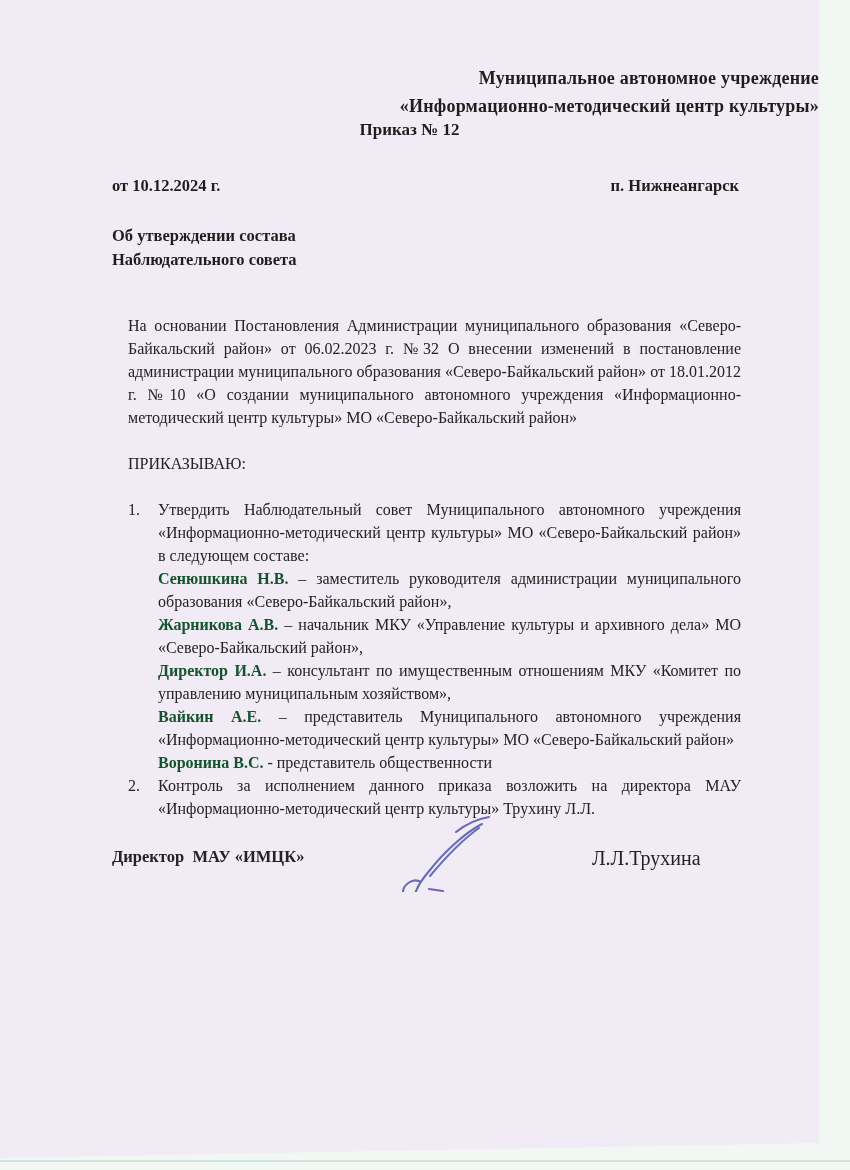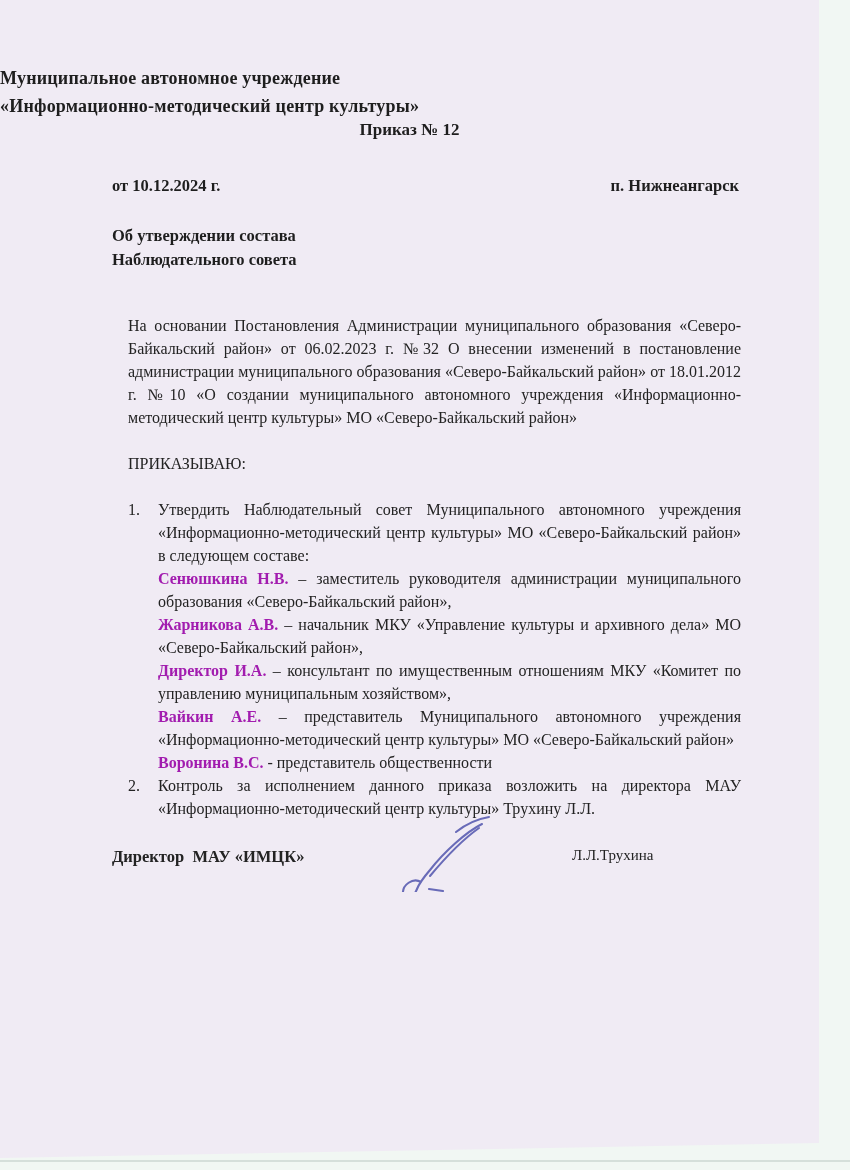--- a/index.html
+++ b/index.html
@@ -34,21 +34,21 @@
     left: 0;
     top: 1160px;
     width: 850px;
     height: 1.5px;
     background: #c6d2cc;
     opacity: 0.65;
   }
   
   .doc-header {
     margin: 64px 0 0 0;
-    text-align: left;
+    text-align: right;
     font-weight: bold;
     font-size: 18px;
     line-height: 28px;
     letter-spacing: 0.2px;
     color: #1e1e1e;
   }
   .order-no {
     text-align: center;
     font-weight: bold;
     font-size: 17px;
@@ -92,36 +92,36 @@
   }
   .order-item .itext {
     flex: 1 1 auto;
     text-align: justify;
   }
   .member-line {
     text-align: justify;
   }
   .bold {
     font-weight: bold;
-    color: #a21caf;
+    color: #14532d;
   }
   
   .sig-label {
     position: absolute;
     left: 112px;
     top: 847px;
     font-size: 16.5px;
     white-space: pre;
     font-weight: bold;
   }
   .sig-name {
     position: absolute;
-    left: 572px;
+    left: 592px;
     top: 847px;
-    font-size: 15px;
+    font-size: 20px;
   }
   .signature-svg {
     position: absolute;
     left: 396px;
     top: 814px;
     width: 100px;
     height: 78px;
   }
 </style>
 </head>

